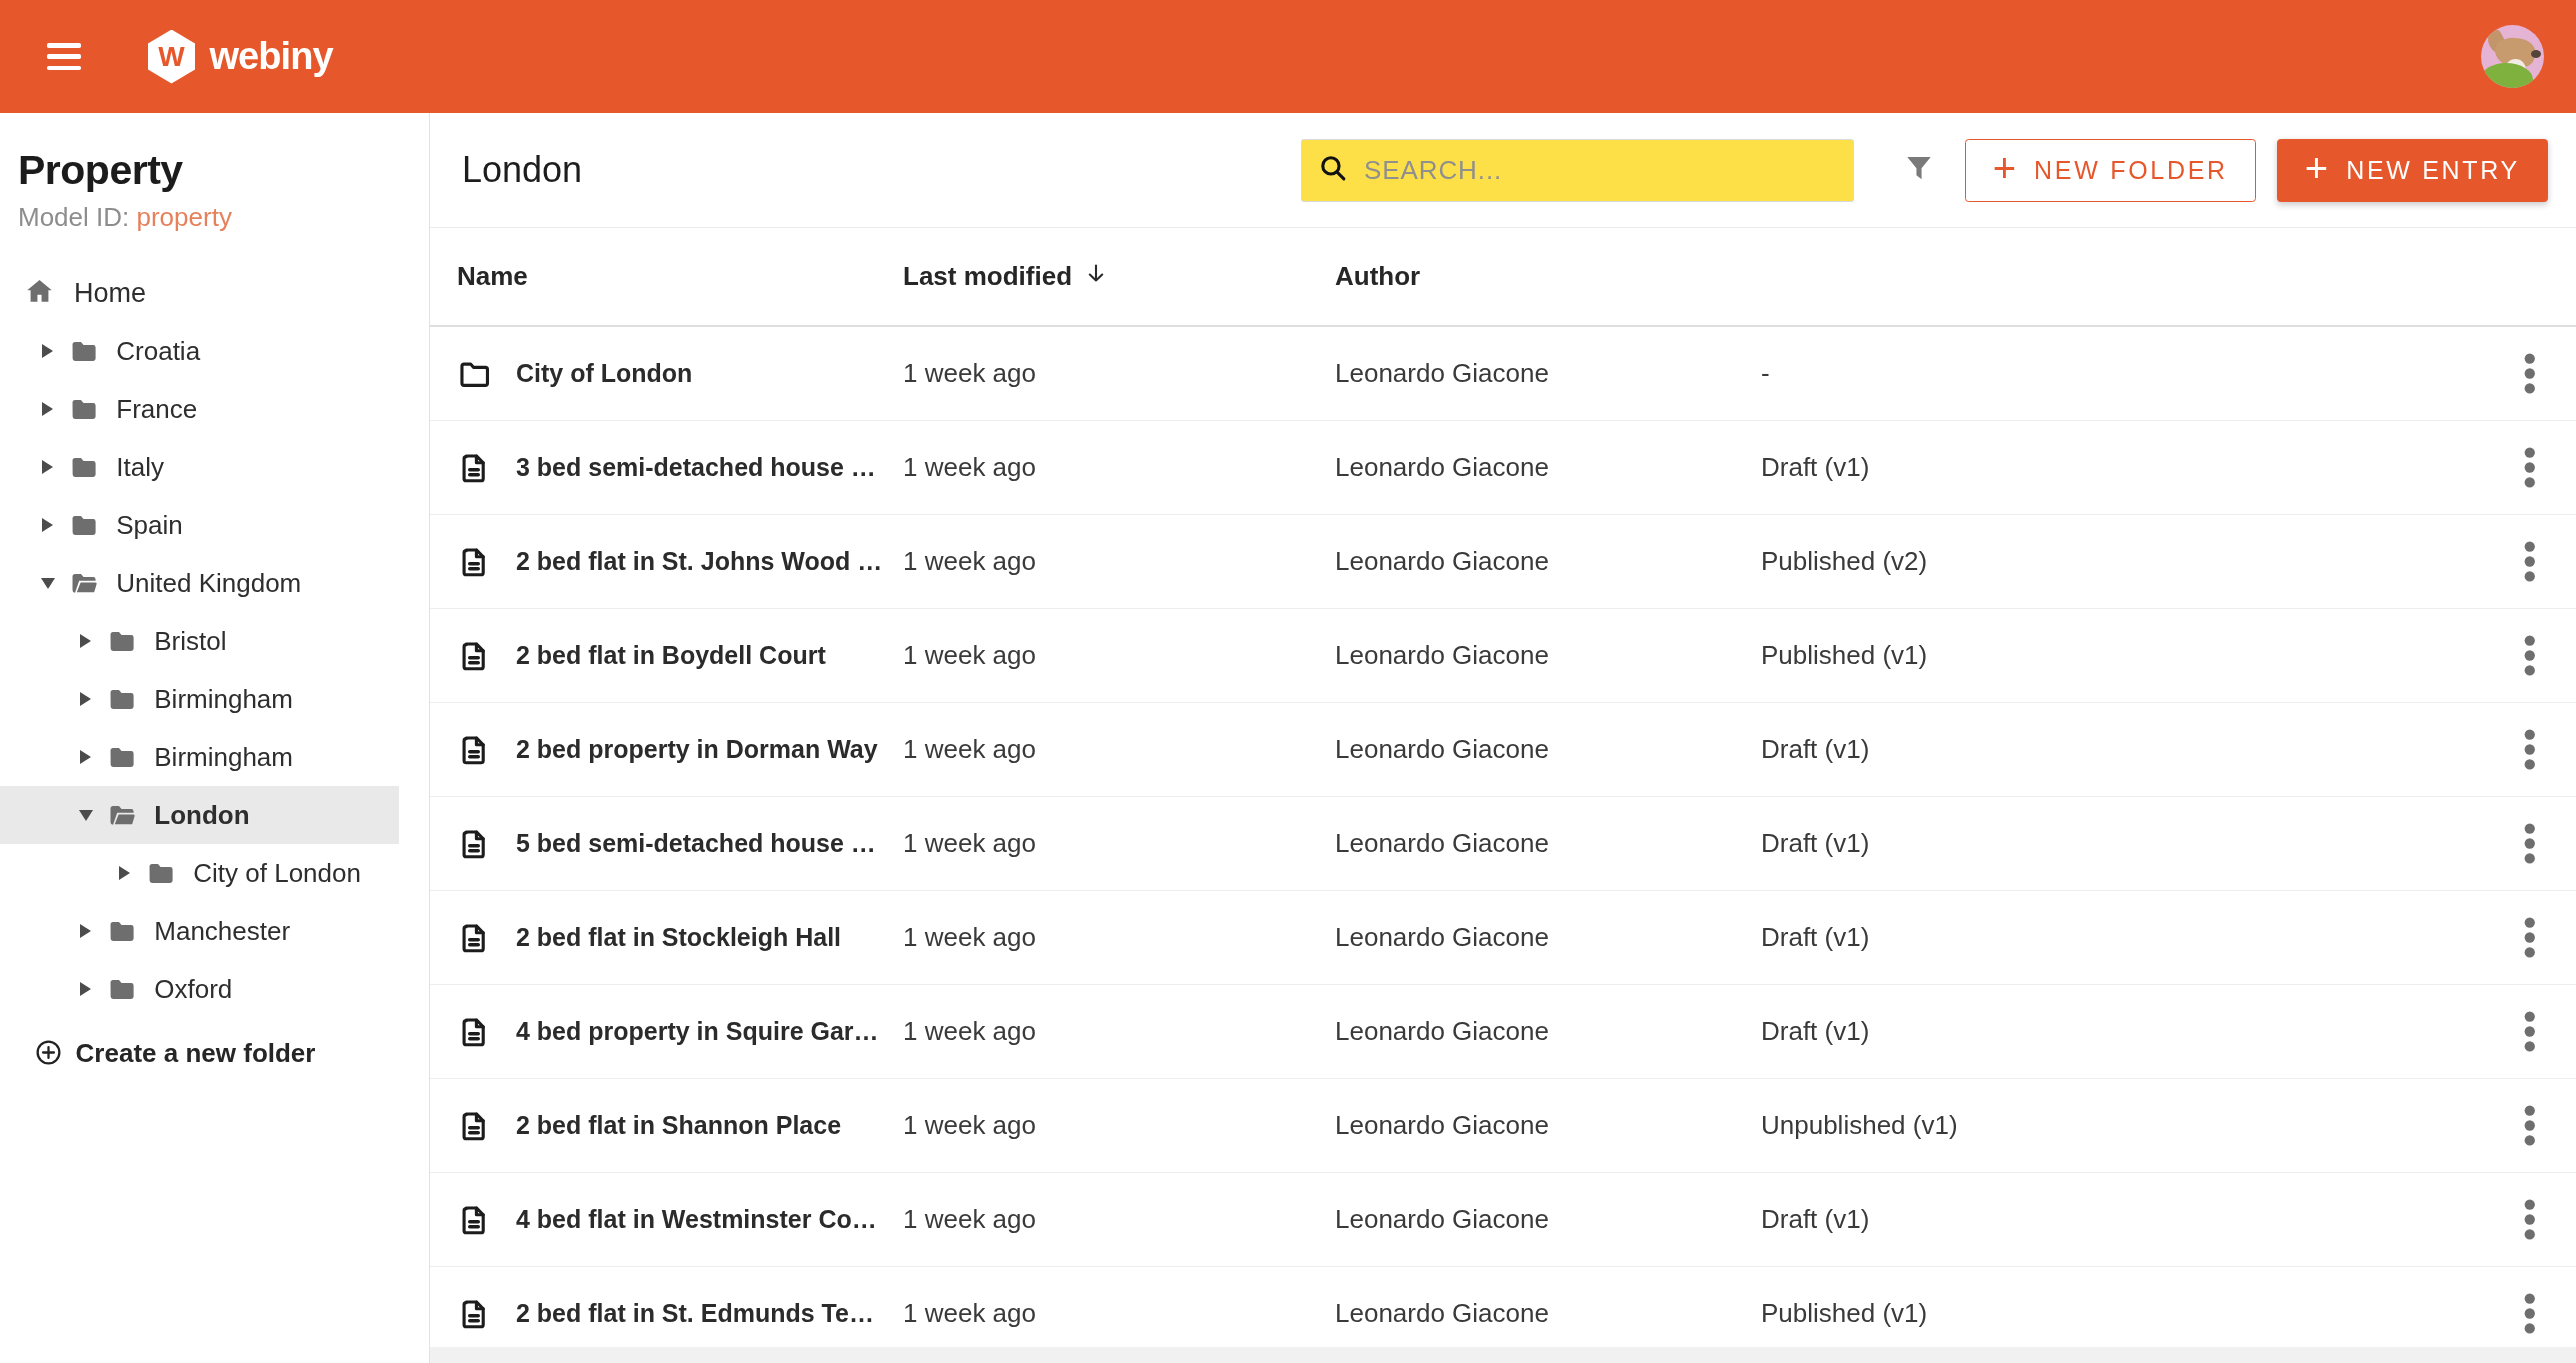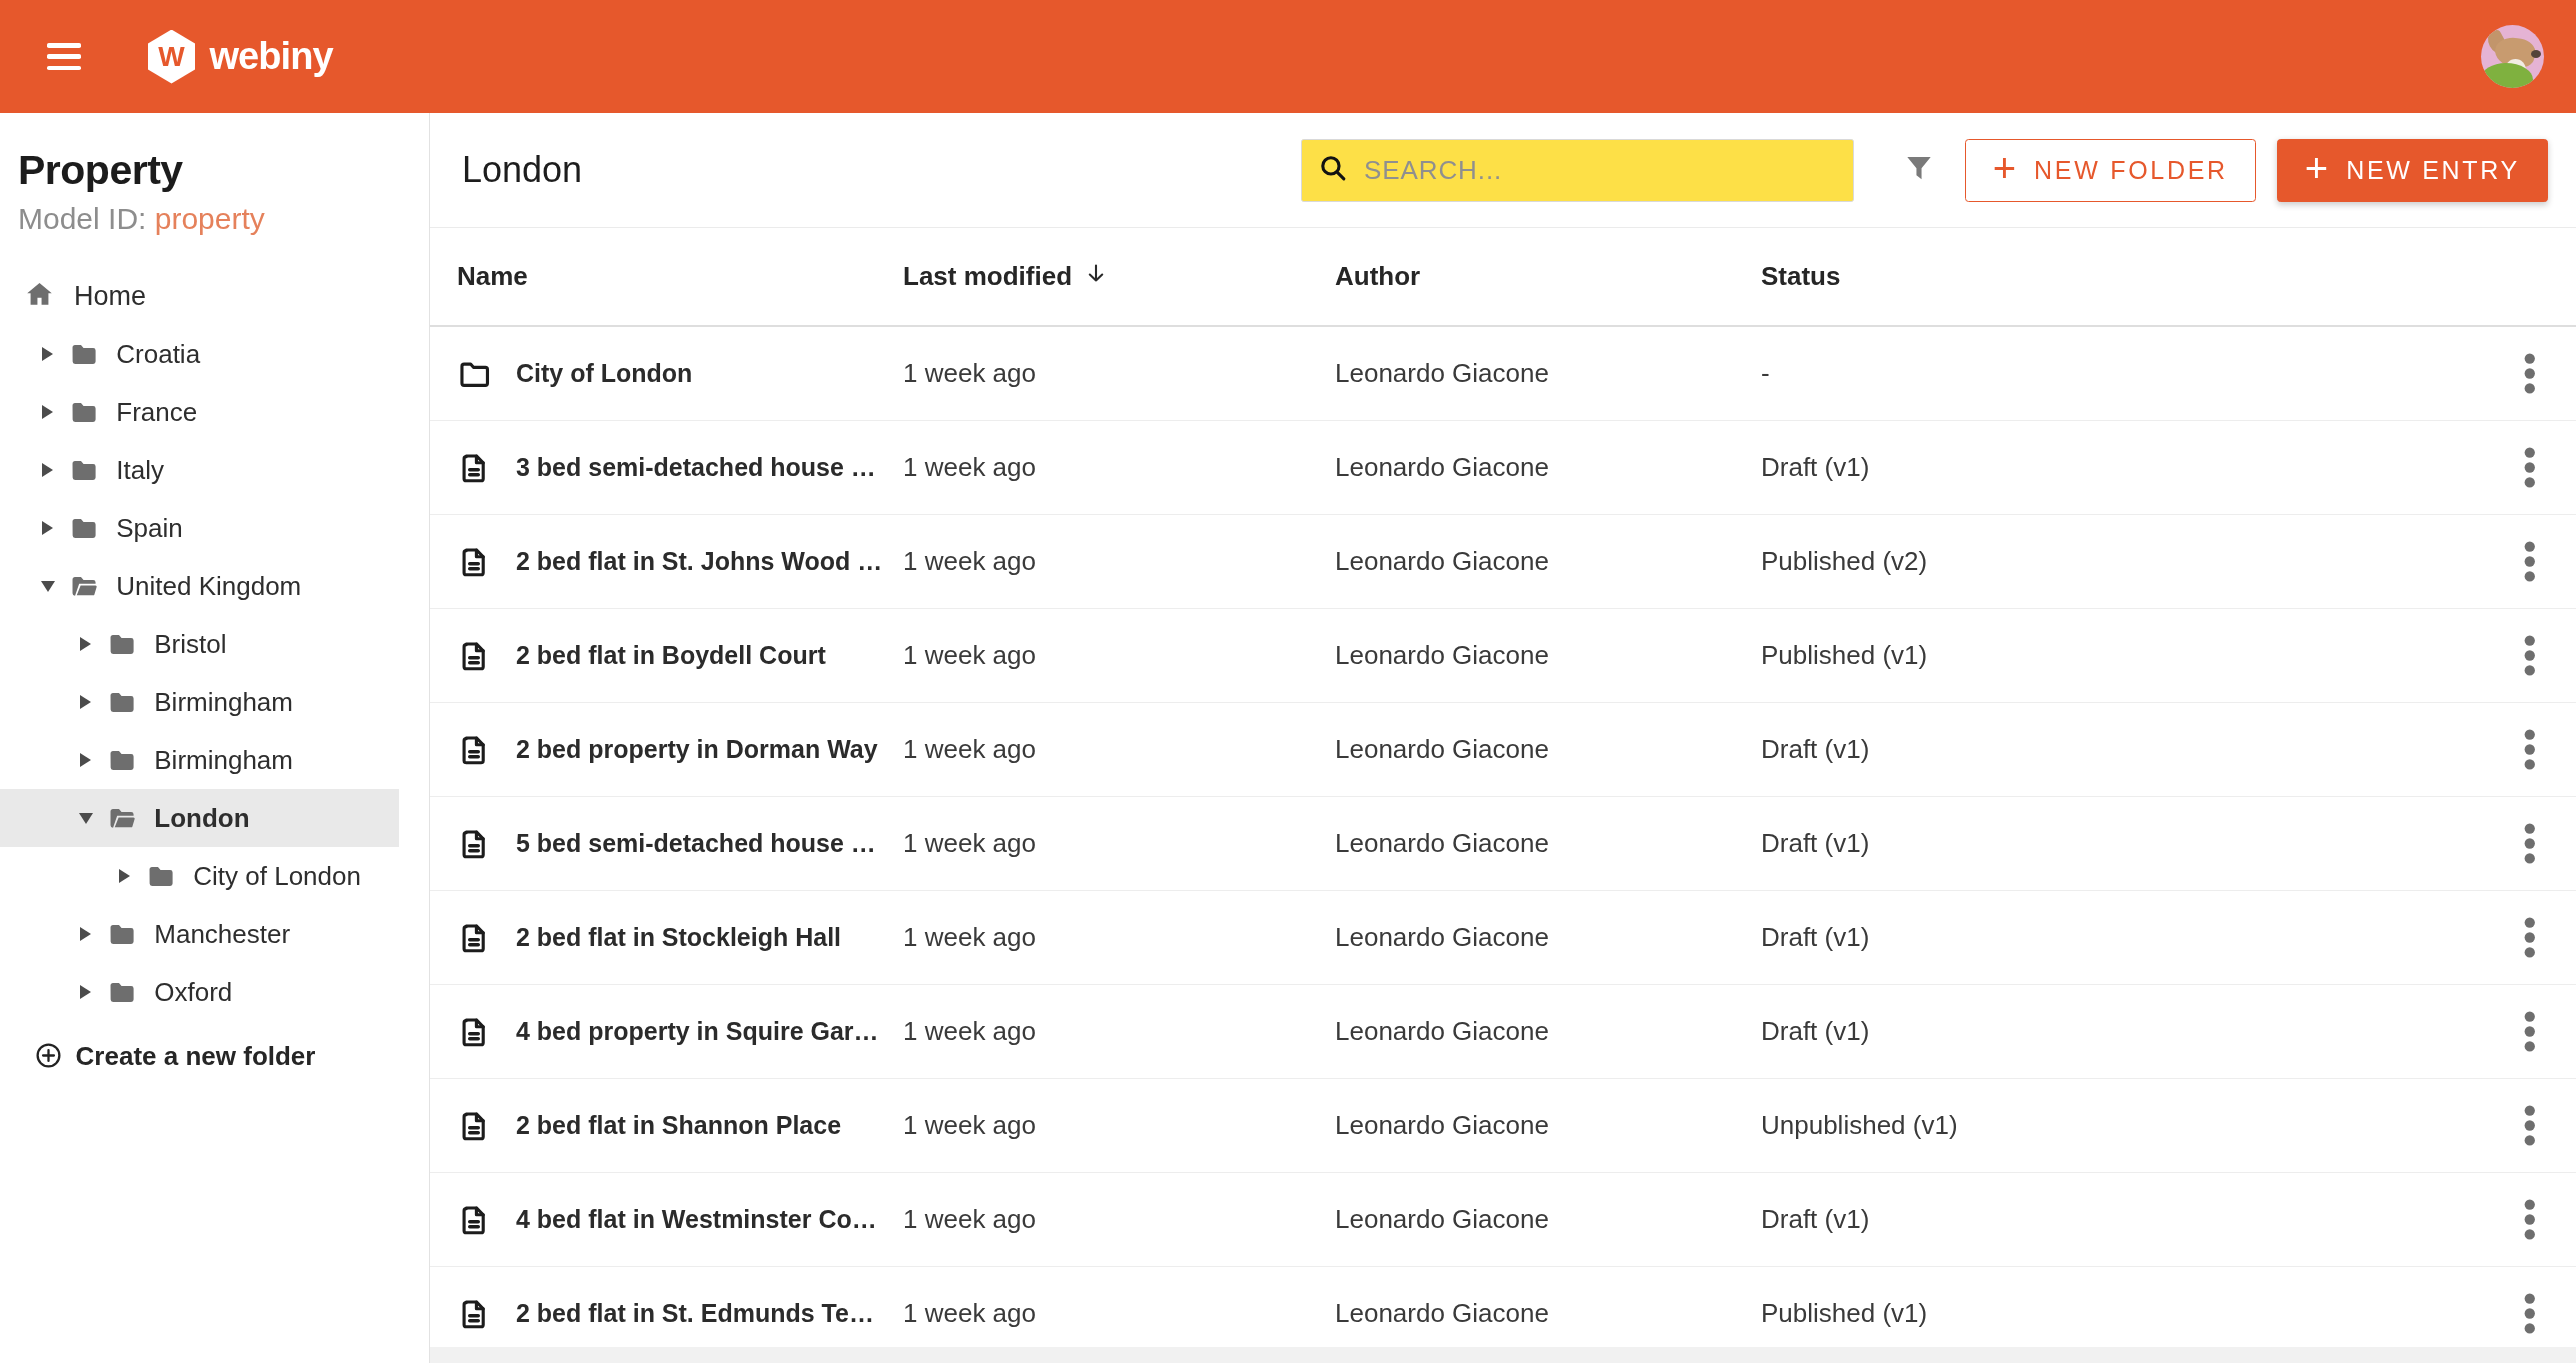--- a/index.html
+++ b/index.html
@@ -20,21 +20,21 @@
   .dog-nose  { position: absolute; right: 2.7px; top: 25px; width: 10px; height: 8px; background: #54443a; border-radius: 50%; }
   .dog-chest { position: absolute; left: 24px; top: 34px; width: 21.6px; height: 23.4px; background: #F2ECE4; border-radius: 50%; }
   .dog-fluff { position: absolute; left: 0px; bottom: -7.2px; width: 52px; height: 32px; background: #7FB13F; border-radius: 55% 60% 40% 50%; }
 
   
   .app { display: flex; height: 1250px; }
 
   
   .sidebar { width: 430px; flex: none; border-right: 1.8px solid #E2E2E2; padding-top: 34px; background: #fff; }
   .sb-title { margin-left: 18px; font-size: 41px; font-weight: 700; color: #1c1c1c; letter-spacing: -0.5px; }
-  .sb-model { margin: 8px 0 0 18px; font-size: 30px; color: #8d8d8d; }
+  .sb-model { margin: 8px 0 0 18px; font-size: 26px; color: #8d8d8d; }
   .sb-model .mid { color: #E5815B; }
   .home-row { margin-top: 31px; height: 58px; display: flex; align-items: center; padding-left: 24px; cursor: pointer; }
   .home-row .home-label { margin-left: 19px; font-size: 27px; color: #2e2e2e; }
   .tree-item { height: 58px; width: 399px; display: flex; align-items: center; cursor: pointer; }
   .tree-item.selected { background: #E9E9E9; }
   .tree-item.selected .tree-label { font-weight: 700; }
   .caret-box { width: 15.3px; display: flex; justify-content: center; flex: none; }
   .caret { width: 0; height: 0; }
   .collapsed .caret { border-left: 11.7px solid #4c4c4c; border-top: 7.2px solid transparent; border-bottom: 7.2px solid transparent; }
   .expanded  .caret { border-top: 11.7px solid #4c4c4c; border-left: 7.2px solid transparent; border-right: 7.2px solid transparent; }
@@ -303,21 +303,20 @@
       <div class="th th-name">Name</div>
       <div class="th th-mod">
         <span>Last modified</span>
         <span>
           <svg width="24" height="24" viewBox="0 0 24 24" fill="none" stroke="#2a2a2a" stroke-width="2.1" stroke-linecap="round" stroke-linejoin="round">
               <path d="M12 4.5v15M5.8 13.5 12 19.5l6.2-6"></path>
             </svg>
         </span>
       </div>
       <div class="th">Author</div>
-      <div class="th">Status</div>
       <div></div>
     </div>
 
     <div id="rows-host">
         <div class="row grid-cols is-folder">
     <span class="cell-icon">
       <svg class="icon-folder" width="34" height="34" viewBox="0 0 24 24" fill="none" stroke="#1c1c1c" stroke-width="2.2" stroke-linejoin="round">
               <path d="M3.5 6.5c0-.8.7-1.5 1.5-1.5h4.6l2 2.3h8.4c.8 0 1.5.7 1.5 1.5v9.7c0 .8-.7 1.5-1.5 1.5H5c-.8 0-1.5-.7-1.5-1.5Z"></path>
             </svg>
 

